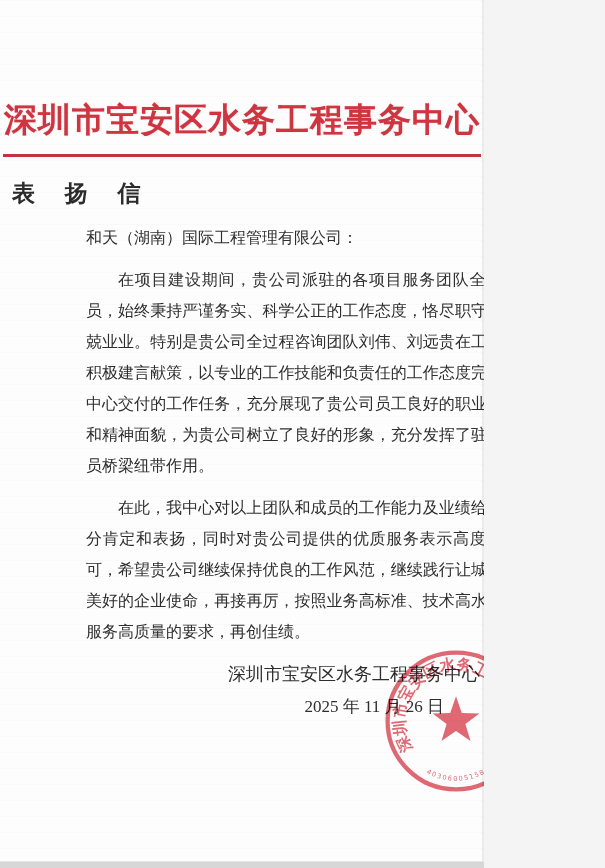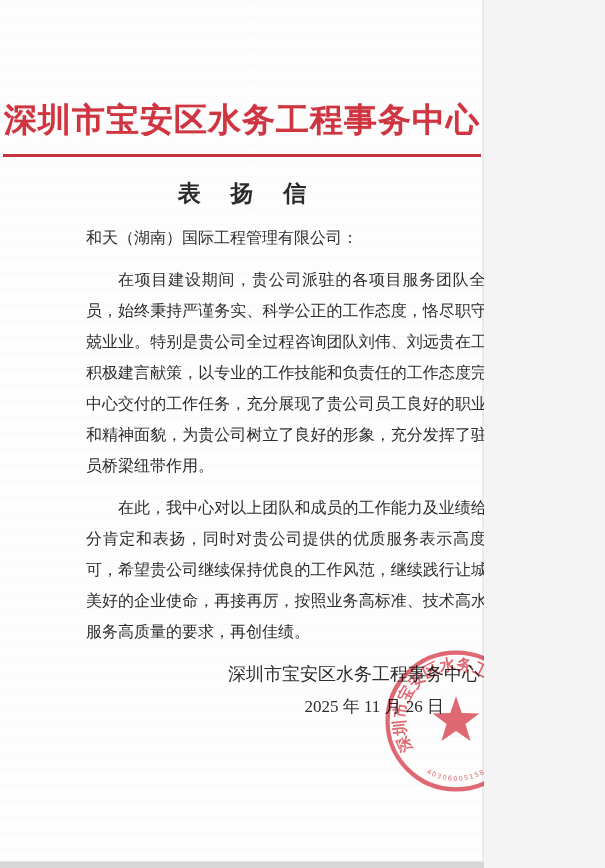--- a/index.html
+++ b/index.html
@@ -31,21 +31,20 @@
   }
   .letterhead-rule {
     width: 478px;
     height: 3px;
     margin: 10px auto 0;
     background: #c4333f;
     border: 0;
   }
   .doc-title {
     margin-top: 21px;
-    text-align: center;
     font-size: 23px;
     font-weight: bold;
     line-height: 32px;
     color: #2b2b2b;
     letter-spacing: 12px;
     text-indent: 12px; 
   }
   .letter-body {
     margin: 12px 75px 0 75px;
     width: 455px;

